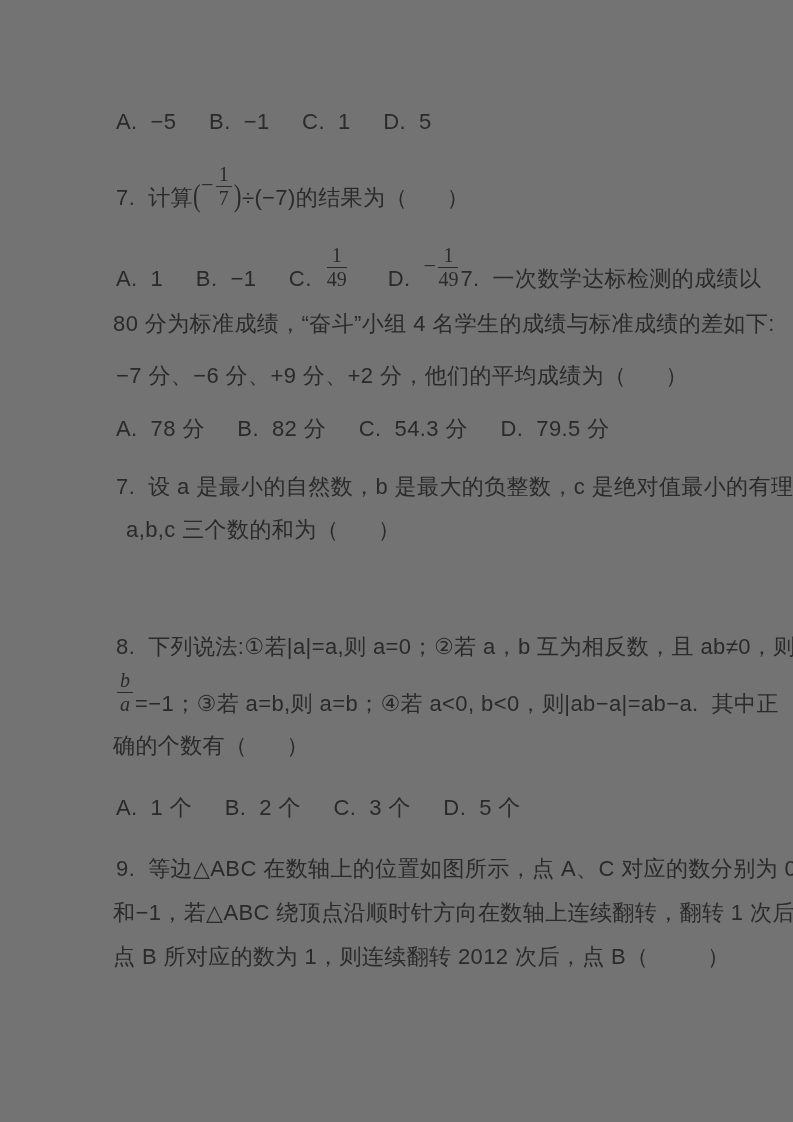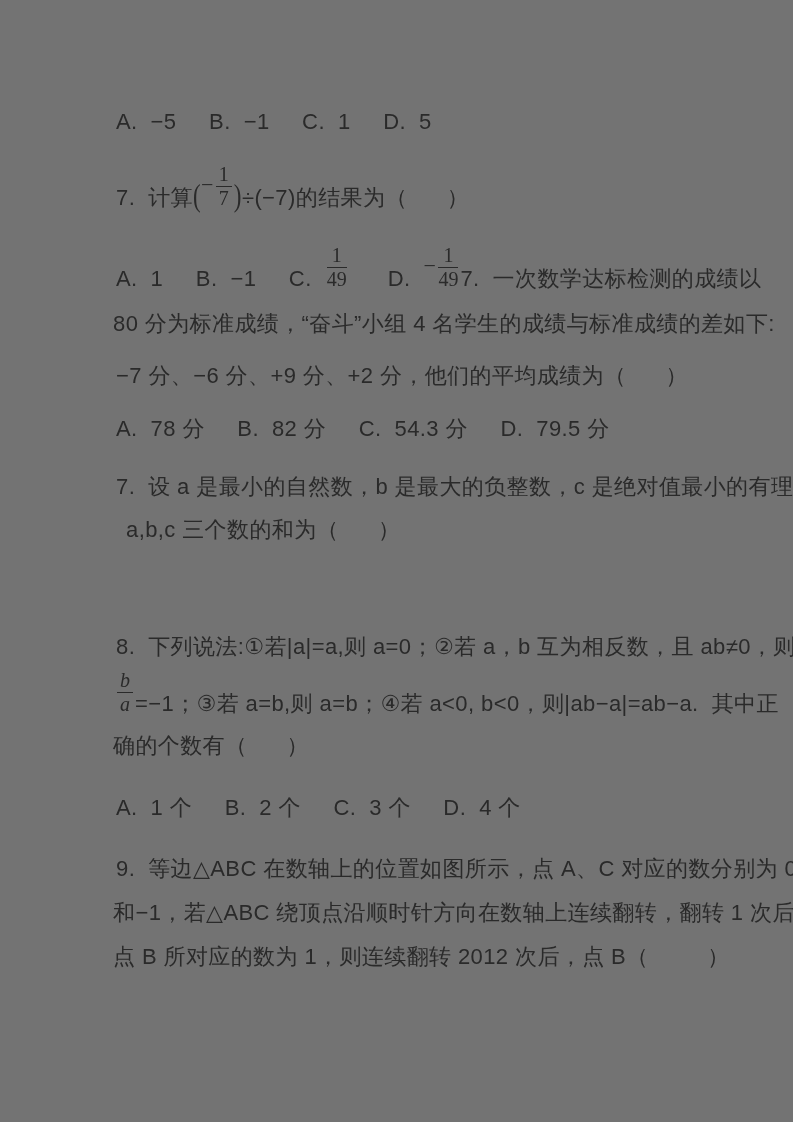--- a/index.html
+++ b/index.html
@@ -52,17 +52,17 @@
     <div class="para" style="top: 164px; left: 116px;"><span>7.  计算</span><span class="paren">(</span><span class="sign">−</span><span class="frac"><span class="num">1</span><span class="den">7</span></span><span class="paren">)</span><span>÷(−7)的结果为（      ）</span></div>
     <div class="para" style="top: 245px; left: 116px;"><span>A.  1     B.  −1     C.  </span><span class="frac"><span class="num">1</span><span class="den">49</span></span><span>      D.  </span><span class="sign">−</span><span class="frac"><span class="num">1</span><span class="den">49</span></span><span>7.  一次数学达标检测的成绩以</span></div>
     <div class="para" style="top: 312px; left: 113px;"><span>80 分为标准成绩，“奋斗”小组 4 名学生的成绩与标准成绩的差如下:</span></div>
     <div class="para" style="top: 356px; left: 116px; margin-top: 8px;"><span>−7 分、−6 分、+9 分、+2 分，他们的平均成绩为（      ）</span></div>
     <div class="para" style="top: 417px; left: 116px;"><span>A.  78 分     B.  82 分     C.  54.3 分     D.  79.5 分</span></div>
     <div class="para" style="top: 475px; left: 116px;"><span>7.  设 a 是最小的自然数，b 是最大的负整数，c 是绝对值最小的有理数，</span></div>
     <div class="para" style="top: 518px; left: 126px;"><span>a,b,c 三个数的和为（      ）</span></div>
     <div class="para" style="top: 635px; left: 116px;"><span>8.  下列说法:①若|a|=a,则 a=0；②若 a，b 互为相反数，且 ab≠0，则</span></div>
     <div class="para" style="top: 670px; left: 115px;"><span class="frac var"><span class="num">b</span><span class="den">a</span></span><span>=−1；③若 a=b,则 a=b；④若 a&lt;0, b&lt;0，则|ab−a|=ab−a.  其中正</span></div>
     <div class="para" style="top: 734px; left: 113px;"><span>确的个数有（      ）</span></div>
-    <div class="para" style="top: 796px; left: 116px;"><span>A.  1 个     B.  2 个     C.  3 个     D.  4 个</span></div>
+    <div class="para" style="top: 796px; left: 116px;"><span>A.  1 个     B.  2 个     C.  3 个     D.  5 个</span></div>
     <div class="para" style="top: 857px; left: 116px;"><span>9.  等边△ABC 在数轴上的位置如图所示，点 A、C 对应的数分别为 0</span></div>
     <div class="para" style="top: 901px; left: 113px;"><span>和−1，若△ABC 绕顶点沿顺时针方向在数轴上连续翻转，翻转 1 次后，</span></div>
     <div class="para" style="top: 945px; left: 113px;"><span>点 B 所对应的数为 1，则连续翻转 2012 次后，点 B（         ）</span></div>
   </div>
 
 </body></html>

